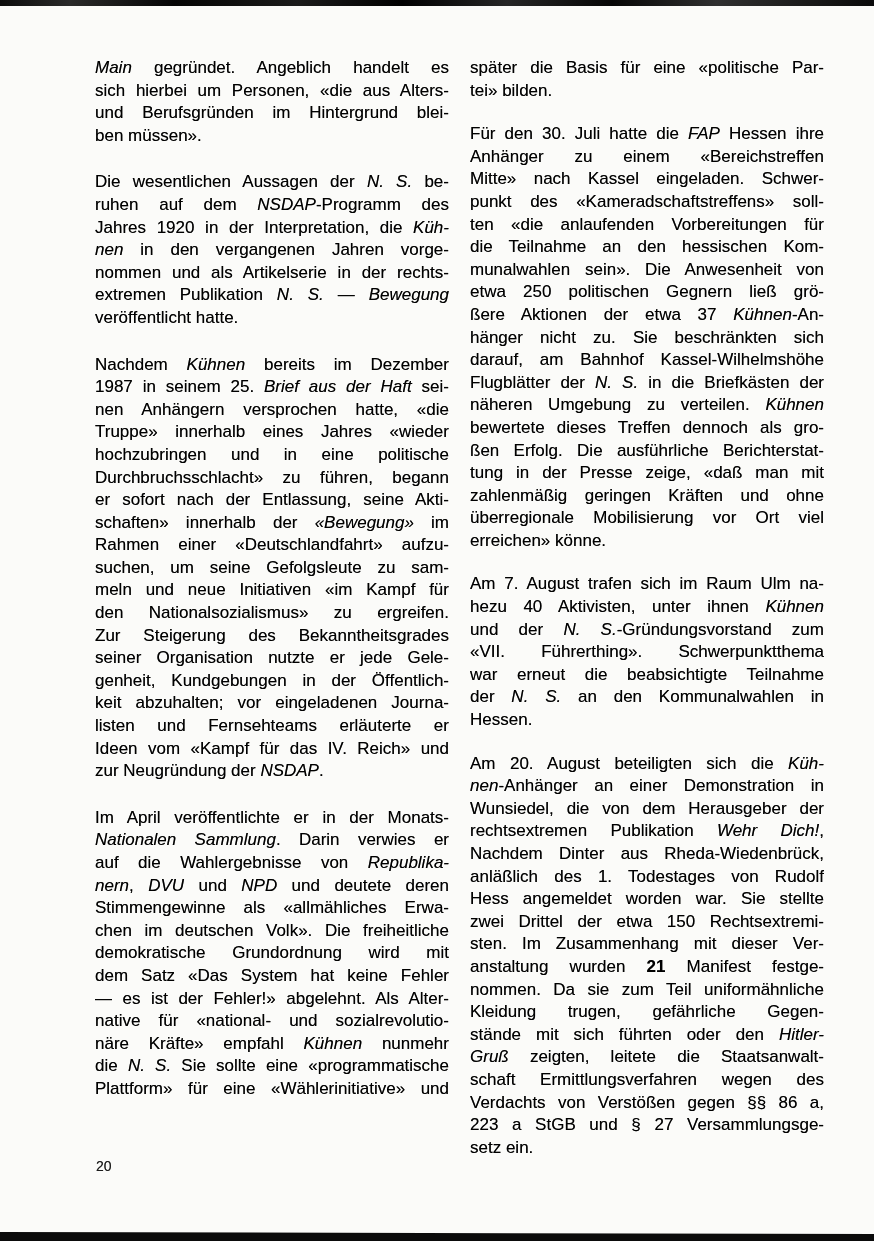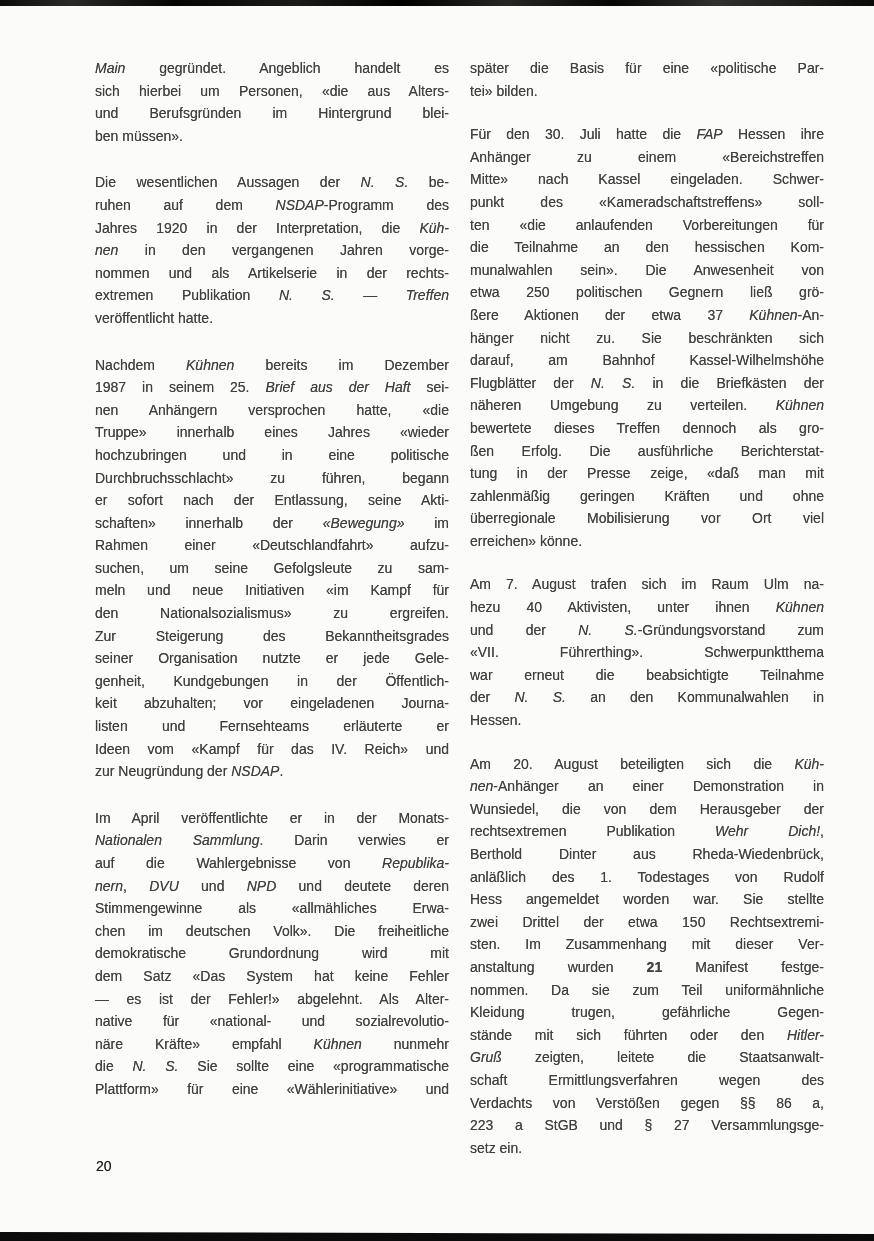--- a/index.html
+++ b/index.html
@@ -16,22 +16,22 @@
       #0c0c0c 0%, #2a2a2a 8%, #050505 20%, #1b1b1b 34%, #000 46%,
       #262626 58%, #060606 70%, #303030 82%, #0a0a0a 100%);
   }
   .scan-edge-bottom {
     position: absolute; bottom: -2px; left: -6px; width: 890px; height: 10px;
     background: #0b0b0b;
     transform: rotate(0.12deg);
   }
   .col {
     position: absolute; top: 57px; width: 354px;
-    font-size: 14px; line-height: 22.6px;
-    color: #404040;
+    font-size: 17px; line-height: 22.6px;
+    color: #000000;
     text-shadow: 0 0 0.35px rgba(20,20,20,0.6);
   }
   .col-left  { left: 95px; }
   .col-right { left: 470px; }
   .col-left  .para { margin: 0 0 24px 0; }
   .col-right .para { margin: 0 0 21px 0; }
   .ln { text-align: justify; text-align-last: justify; }
   .ln.endleft { text-align-last: left; }
   .it { font-style: italic; }
   .bd { font-weight: bold; }
@@ -53,21 +53,21 @@
         <div class="ln"><span>sich hierbei um Personen, «die aus Alters-</span></div>
         <div class="ln"><span>und Berufsgründen im Hintergrund blei-</span></div>
         <div class="ln endleft"><span>ben müssen».</span></div>
       </div>
       <div class="para">
         <div class="ln"><span>Die wesentlichen Aussagen der </span><span class="it">N. S.</span><span> be-</span></div>
         <div class="ln"><span>ruhen auf dem </span><span class="it">NSDAP</span><span>-Programm des</span></div>
         <div class="ln"><span>Jahres 1920 in der Interpretation, die </span><span class="it">Küh-</span></div>
         <div class="ln"><span class="it">nen</span><span> in den vergangenen Jahren vorge-</span></div>
         <div class="ln"><span>nommen und als Artikelserie in der rechts-</span></div>
-        <div class="ln"><span>extremen Publikation </span><span class="it">N. S.</span><span> — </span><span class="it">Treffen</span></div>
+        <div class="ln"><span>extremen Publikation </span><span class="it">N. S.</span><span> — </span><span class="it">Bewegung</span></div>
         <div class="ln endleft"><span>veröffentlicht hatte.</span></div>
       </div>
       <div class="para">
         <div class="ln"><span>Nachdem </span><span class="it">Kühnen</span><span> bereits im Dezember</span></div>
         <div class="ln"><span>1987 in seinem 25. </span><span class="it">Brief aus der Haft</span><span> sei-</span></div>
         <div class="ln"><span>nen Anhängern versprochen hatte, «die</span></div>
         <div class="ln"><span>Truppe» innerhalb eines Jahres «wieder</span></div>
         <div class="ln"><span>hochzubringen und in eine politische</span></div>
         <div class="ln"><span>Durchbruchsschlacht» zu führen, begann</span></div>
         <div class="ln"><span>er sofort nach der Entlassung, seine Akti-</span></div>
@@ -133,21 +133,21 @@
         <div class="ln"><span>«VII. Führerthing». Schwerpunktthema</span></div>
         <div class="ln"><span>war erneut die beabsichtigte Teilnahme</span></div>
         <div class="ln"><span>der </span><span class="it">N. S.</span><span> an den Kommunalwahlen in</span></div>
         <div class="ln endleft"><span>Hessen.</span></div>
       </div>
       <div class="para">
         <div class="ln"><span>Am 20. August beteiligten sich die </span><span class="it">Küh-</span></div>
         <div class="ln"><span class="it">nen</span><span>-Anhänger an einer Demonstration in</span></div>
         <div class="ln"><span>Wunsiedel, die von dem Herausgeber der</span></div>
         <div class="ln"><span>rechtsextremen Publikation </span><span class="it">Wehr Dich!</span><span>,</span></div>
-        <div class="ln"><span>Berthold Dinter aus Rheda-Wiedenbrück,</span></div>
+        <div class="ln"><span>Nachdem Dinter aus Rheda-Wiedenbrück,</span></div>
         <div class="ln"><span>anläßlich des 1. Todestages von Rudolf</span></div>
         <div class="ln"><span>Hess angemeldet worden war. Sie stellte</span></div>
         <div class="ln"><span>zwei Drittel der etwa 150 Rechtsextremi-</span></div>
         <div class="ln"><span>sten. Im Zusammenhang mit dieser Ver-</span></div>
         <div class="ln"><span>anstaltung wurden </span><span class="bd">21</span><span> Manifest festge-</span></div>
         <div class="ln"><span>nommen. Da sie zum Teil uniformähnliche</span></div>
         <div class="ln"><span>Kleidung trugen, gefährliche Gegen-</span></div>
         <div class="ln"><span>stände mit sich führten oder den </span><span class="it">Hitler-</span></div>
         <div class="ln"><span class="it">Gruß</span><span> zeigten, leitete die Staatsanwalt-</span></div>
         <div class="ln"><span>schaft Ermittlungsverfahren wegen des</span></div>

